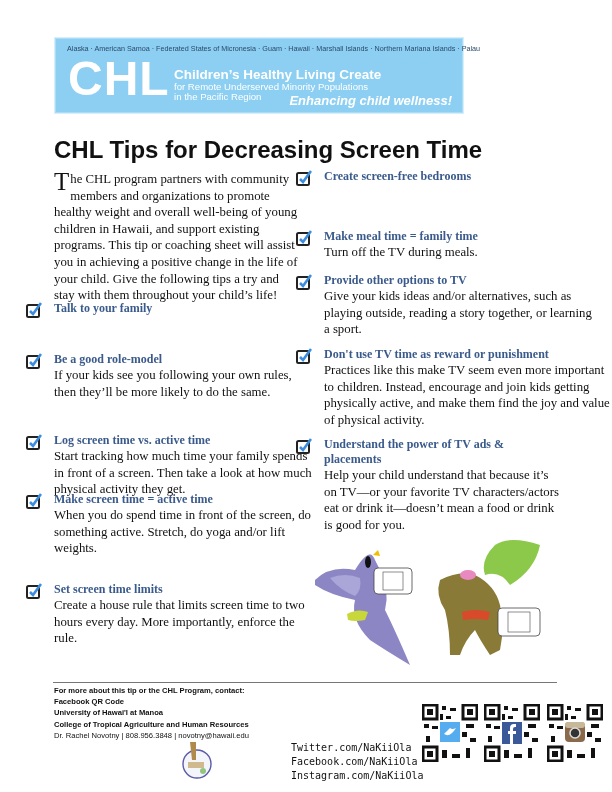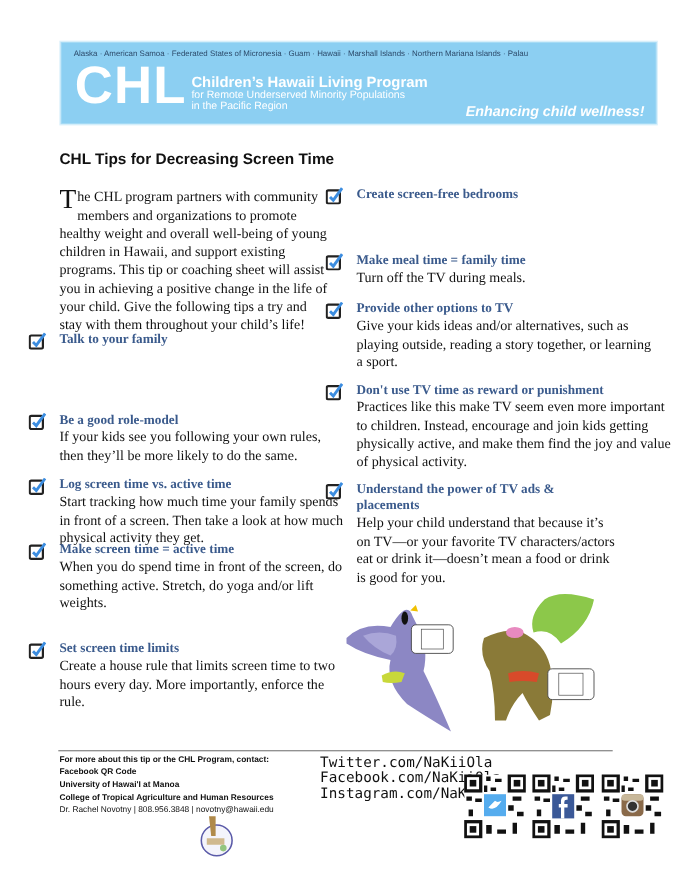--- a/index.html
+++ b/index.html
@@ -1,71 +1,71 @@
 <!DOCTYPE html>
 <html><head>
 <meta charset="utf-8">
 <style>
   html,body{margin:0;padding:0;background:#fff;}
   body{width:612px;height:792px;position:relative;overflow:hidden;font-family:"Liberation Serif",serif;color:#111;}
-  .banner{position:absolute;left:55px;top:38px;width:542px;height:75px;background:#8ccff2;box-sizing:border-box;border:1px solid #a9dcf6;outline:1px solid #d8effb;}
+  .banner{position:absolute;left:55px;top:38px;width:408px;height:75px;background:#8ccff2;box-sizing:border-box;border:1px solid #a9dcf6;outline:1px solid #d8effb;}
   .banner .regions{position:absolute;left:11px;top:5px;font-family:"Liberation Sans",sans-serif;font-size:7.2px;color:#2c4a6a;white-space:nowrap;}
   .banner .logo{position:absolute;left:12px;top:16px;font-family:"Liberation Sans",sans-serif;font-weight:bold;font-size:48px;color:#fff;letter-spacing:1px;line-height:48px;}
   .banner .prog{position:absolute;left:118px;top:29px;font-family:"Liberation Sans",sans-serif;color:#fff;}
   .banner .prog .t1{font-size:13.5px;font-weight:bold;line-height:14px;}
   .banner .prog .t2{font-size:9.6px;line-height:10px;}
   .banner .tag{position:absolute;right:10px;bottom:4px;font-family:"Liberation Sans",sans-serif;font-style:italic;font-weight:bold;font-size:13px;color:#fff;}
-  .title{position:absolute;left:54px;top:136px;font-family:"Liberation Sans",sans-serif;font-weight:bold;font-size:14px;color:#111;white-space:nowrap;}
+  .title{position:absolute;left:54px;top:136px;font-family:"Liberation Sans",sans-serif;font-weight:bold;font-size:24px;color:#111;white-space:nowrap;}
   .intro{position:absolute;left:54px;top:171px;width:245px;font-size:12.8px;line-height:16.6px;}
   .intro .cap{font-size:25px;float:left;line-height:20px;margin-right:1px;margin-top:1px;}
   .tip{position:absolute;width:262px;}
   .tip .chk{position:absolute;left:-28px;top:1px;width:16px;height:16px;}
   .tip .h{font-weight:bold;color:#3a5a8c;font-size:12px;line-height:15px;}
   .tip .b{font-size:12.8px;line-height:16.6px;}
   .col-left .tip{left:54px;}
   .col-right .tip{left:324px;width:290px;}
   .art{position:absolute;left:300px;top:530px;width:300px;height:150px;}
   .rule{position:absolute;left:53px;top:682px;width:504px;height:1px;background:#777;}
   .foot{position:absolute;left:54px;top:685px;font-family:"Liberation Sans",sans-serif;font-size:7.6px;line-height:11.2px;color:#111;}
   .foot .bold{font-weight:bold;}
   .foot .norm{font-weight:normal;}
   .web{position:absolute;left:54px;top:756px;font-family:"Liberation Sans",sans-serif;font-size:8px;font-weight:bold;margin-top:37px;}
   .seal{position:absolute;left:178px;top:738px;width:38px;height:42px;}
-  .social{position:absolute;left:291px;top:687px;font-family:"DejaVu Sans Mono",monospace;font-size:13px;line-height:14px;color:#111;}
+  .social{position:absolute;left:291px;top:741px;font-family:"DejaVu Sans Mono",monospace;font-size:10px;line-height:14px;color:#111;}
   .qr{position:absolute;top:704px;width:56px;height:58px;}
 </style>
 </head>
 <body>
 
 <div class="banner">
   <div class="regions">Alaska · American Samoa · Federated States of Micronesia · Guam · Hawaii · Marshall Islands · Northern Mariana Islands · Palau</div>
   <div class="logo">CHL</div>
   <div class="prog">
-    <div class="t1">Children’s Hawaii Living Program</div>
+    <div class="t1">Children’s Healthy Living Create</div>
     <div class="t2">for Remote Underserved Minority Populations</div>
     <div class="t2">in the Pacific Region</div>
   </div>
   <div class="tag">Enhancing child wellness!</div>
 </div>
 
 <div class="title">CHL Tips for Decreasing Screen Time</div>
 
 <div class="intro">
   <span class="cap">T</span><span>he CHL program partners with community members and organizations to promote healthy weight and overall well-being of young children in Hawaii, and support existing programs.  This tip or coaching sheet will assist you in achieving a positive change in the life of your child.  Give the following tips a try and stay with them throughout your child’s life!</span>
 </div>
 
 <div class="col-left">
   <div class="tip" style="top:301px">
     <svg class="chk" viewBox="0 0 16 16">
         <rect x="1" y="3" width="12" height="12" rx="1.5" fill="#fff" stroke="#222" stroke-width="2"></rect>
         <path d="M4 9 L7 12 L15 1" fill="none" stroke="#3c8de0" stroke-width="2.6"></path>
       </svg>
     <div class="h">Talk to your family</div>
   </div>
-  <div class="tip" style="top:374px">
+  <div class="tip" style="top:352px">
     <svg class="chk" viewBox="0 0 16 16">
         <rect x="1" y="3" width="12" height="12" rx="1.5" fill="#fff" stroke="#222" stroke-width="2"></rect>
         <path d="M4 9 L7 12 L15 1" fill="none" stroke="#3c8de0" stroke-width="2.6"></path>
       </svg>
     <div class="h">Be a good role-model</div>
     <div class="b">If your kids see you following your own rules, then they’ll be more likely to do the same.</div>
   </div>
   <div class="tip" style="top:433px">
     <svg class="chk" viewBox="0 0 16 16">
         <rect x="1" y="3" width="12" height="12" rx="1.5" fill="#fff" stroke="#222" stroke-width="2"></rect>

